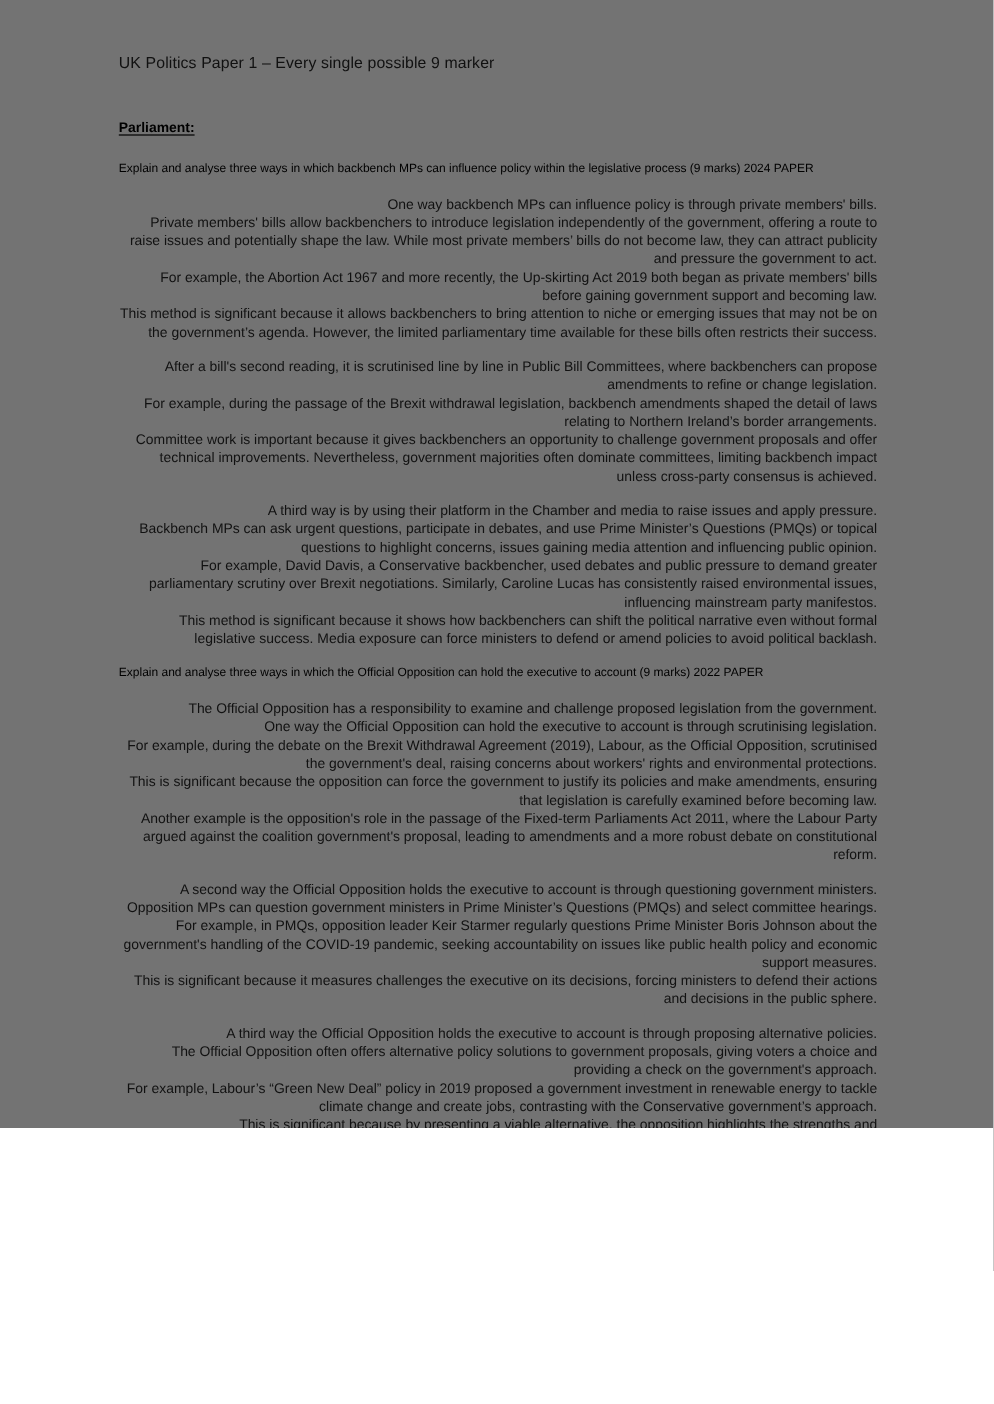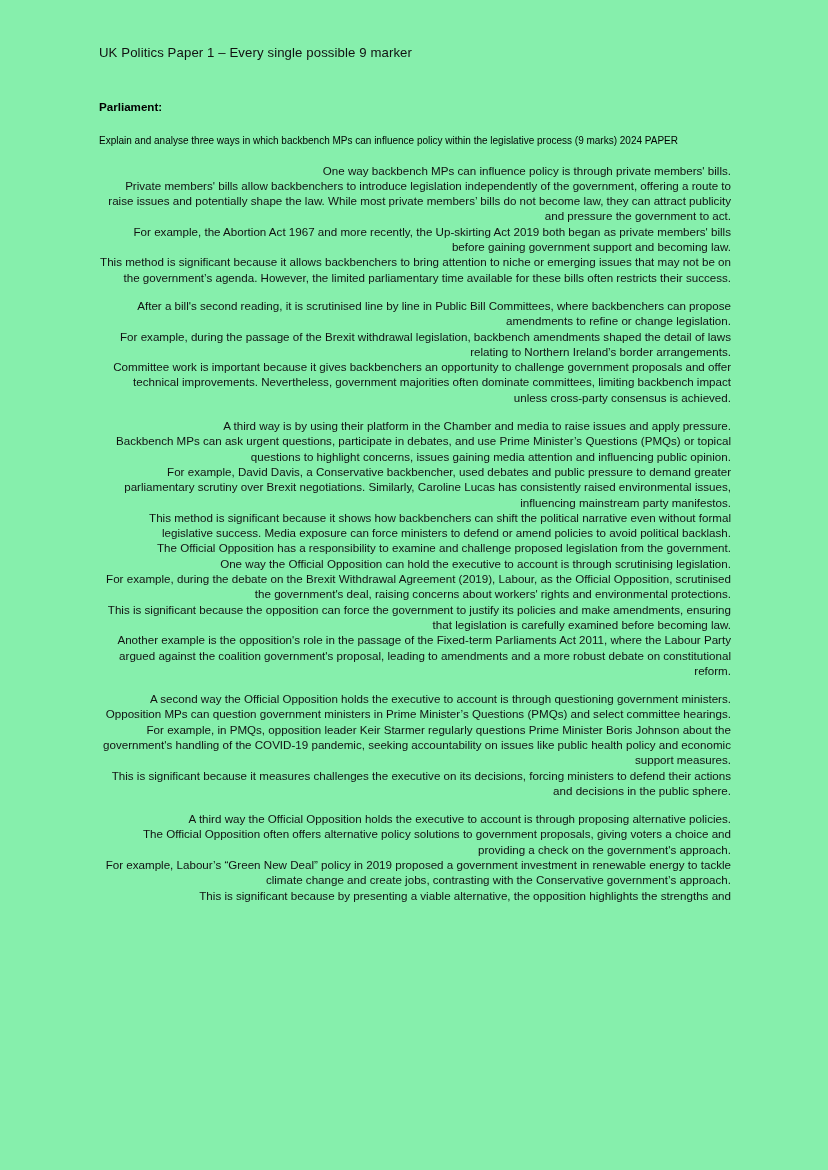--- a/index.html
+++ b/index.html
@@ -9,22 +9,22 @@
     background: #ffffff;
   }
   body {
     font-family: "Liberation Sans", sans-serif;
     color: #000000;
     -webkit-font-smoothing: antialiased;
   }
   .page {
     position: relative;
     width: 828px;
-    height: 1170px;
-    background: #86efac;
+    height: 940px;
+    background: #737373;
     box-sizing: border-box;
     overflow: hidden;
   }
   .content {
     position: absolute;
     left: 99px;
     top: 45px;
     width: 632px;
   }
   .doc-title {
@@ -32,20 +32,21 @@
     font-weight: normal;
     line-height: 16px;
     letter-spacing: 0.1px;
     margin: 0 0 38px 0;
     color: #111111;
   }
   .section-heading {
     font-size: 11.6px;
     font-weight: bold;
     line-height: 15px;
+    text-decoration: underline;
     text-underline-offset: 2px;
     margin: 0 0 19px 0;
     display: inline-block;
     color: #000000;
   }
   .q-heading {
     font-size: 10px;
     font-weight: normal;
     line-height: 15.6px;
     margin: 0 0 14px 0;
@@ -99,20 +100,21 @@
             <span class="ln">Committee work is important because it gives backbenchers an opportunity to challenge government proposals and offer technical improvements. Nevertheless, government majorities often dominate committees, limiting backbench impact unless cross-party consensus is achieved.</span>
           </p>
         <p class="para">
             <span class="ln">A third way is by using their platform in the Chamber and media to raise issues and apply pressure.</span>
             <span class="ln">Backbench MPs can ask urgent questions, participate in debates, and use Prime Minister’s Questions (PMQs) or topical questions to highlight concerns, issues gaining media attention and influencing public opinion.</span>
             <span class="ln">For example, David Davis, a Conservative backbencher, used debates and public pressure to demand greater parliamentary scrutiny over Brexit negotiations. Similarly, Caroline Lucas has consistently raised environmental issues, influencing mainstream party manifestos.</span>
             <span class="ln">This method is significant because it shows how backbenchers can shift the political narrative even without formal legislative success. Media exposure can force ministers to defend or amend policies to avoid political backlash.</span>
           </p>
       </div>
 
+      <h3 class="q-heading">Explain and analyse three ways in which the Official Opposition can hold the executive to account (9 marks) 2022 PAPER</h3>
       <div class="q-block">
         <p class="para">
             <span class="ln">The Official Opposition has a responsibility to examine and challenge proposed legislation from the government.</span>
             <span class="ln">One way the Official Opposition can hold the executive to account is through scrutinising legislation.</span>
             <span class="ln">For example, during the debate on the Brexit Withdrawal Agreement (2019), Labour, as the Official Opposition, scrutinised the government's deal, raising concerns about workers' rights and environmental protections.</span>
             <span class="ln">This is significant because the opposition can force the government to justify its policies and make amendments, ensuring that legislation is carefully examined before becoming law.</span>
             <span class="ln">Another example is the opposition's role in the passage of the Fixed-term Parliaments Act 2011, where the Labour Party argued against the coalition government's proposal, leading to amendments and a more robust debate on constitutional reform.</span>
           </p>
         <p class="para">
             <span class="ln">A second way the Official Opposition holds the executive to account is through questioning government ministers.</span>

